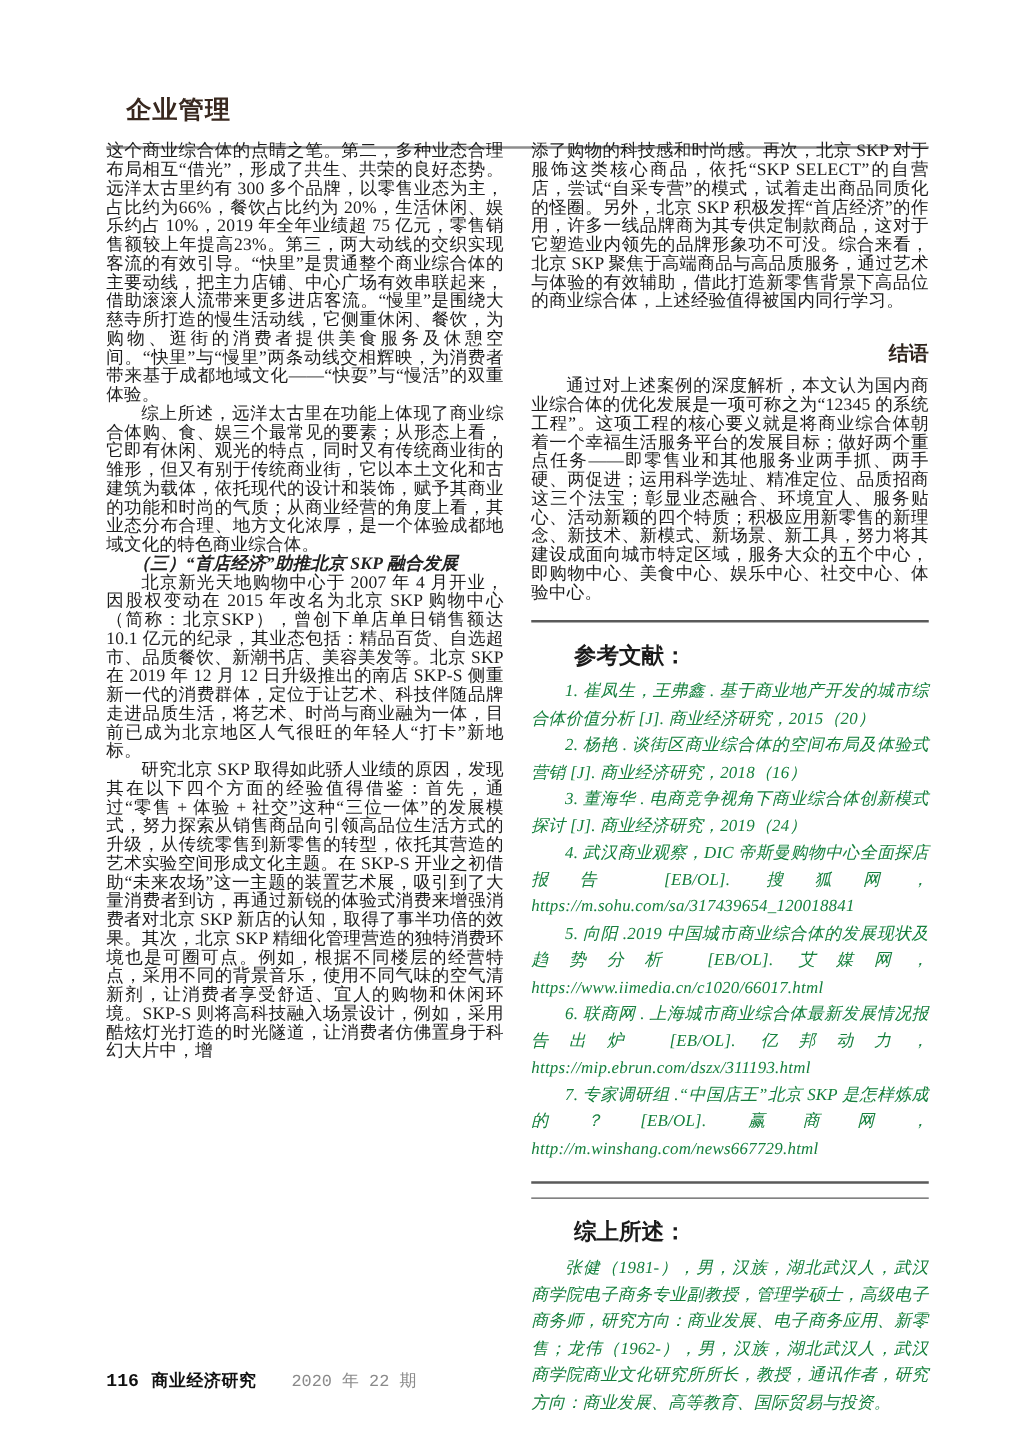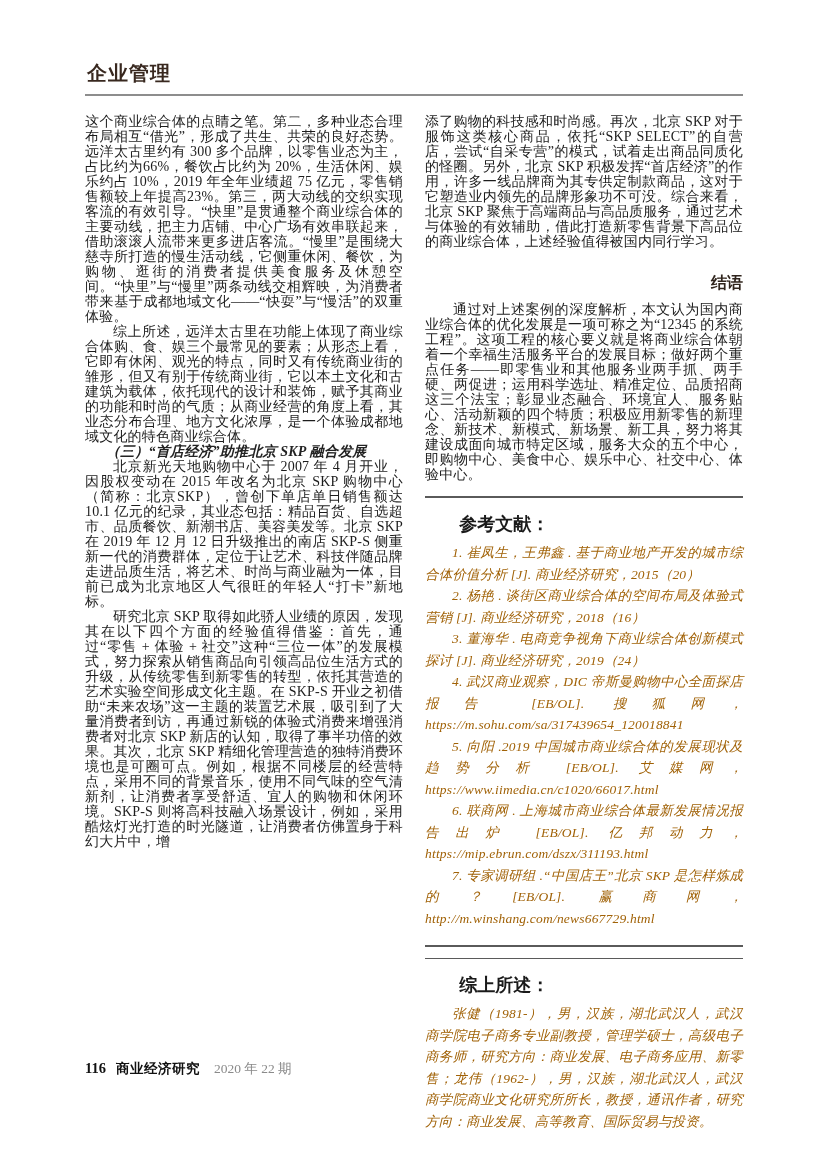--- a/index.html
+++ b/index.html
@@ -3,21 +3,21 @@
 <meta charset="utf-8">
 <style>
   html,body{margin:0;padding:0;}
   body{
     width:827px;height:1160px;position:relative;background:#ffffff;
     font-family:"Liberation Serif","DejaVu Serif",serif;
     color:#1c1c1c;overflow:hidden;
   }
   .page-header{position:absolute;left:85px;top:58px;width:658px;}
   .page-header h1{
-    margin:2px;font-family:"Liberation Sans","DejaVu Sans",sans-serif;
+    margin:16px;font-family:"Liberation Sans","DejaVu Sans",sans-serif;
     font-weight:bold;font-size:20px;letter-spacing:1px;color:#38281f;
   }
   .header-rule{margin-top:7px;height:2px;background:#8d8d8d;width:100%;}
 
   .columns{
     position:absolute;left:85px;top:114px;width:658px;
     display:flex;gap:22px;align-items:flex-start;
   }
   .col{width:318px;flex:0 0 318px;}
   .col p{
@@ -32,36 +32,36 @@
   .conclusion-heading{
     font-family:"Liberation Sans","DejaVu Sans",sans-serif;
     font-weight:bold;font-size:16px;color:#30251d;
     margin:24px 0 8px 0;text-indent:1.8em;text-align:right;
   }
   .block-heading{
     font-family:"Liberation Sans","DejaVu Sans",sans-serif;
     font-weight:bold;font-size:18px;color:#1a1a1a;
     margin:14px 0 6px 0;text-indent:1.9em;
   }
-  .kai{font-style:italic;color:#a16207;}
+  .kai{font-style:italic;color:#15803d;}
   .kai p{font-size:13.5px;line-height:21.5px;}
   .rule{height:2px;background:#5a5a5a;margin:14px 0 0 0;}
   .rule.thin{height:1.5px;}
   .double-rule .rule{margin:0;}
   .double-rule{margin-top:16px;}
   .double-rule .gap{height:11px;}
 
   .page-footer{
-    position:absolute;left:85px;top:1060px;width:658px;
-    font-family:Liberation Serif, serif;font-size:13.5px;
+    position:absolute;left:85px;top:1096px;width:658px;
+    font-family:Liberation Mono, monospace;font-size:13.5px;
     display:flex;align-items:baseline;gap:10px;
   }
   .page-footer .pagenum{font-weight:bold;font-size:14.5px;color:#111;}
   .page-footer .journal{font-weight:bold;color:#111;letter-spacing:0.5px;text-align:center;}
-  .page-footer .issue{color:#8a8a8a;margin-left:4px;}
+  .page-footer .issue{color:#8a8a8a;margin-left:18px;}
 </style>
 </head>
 <body>
 
 <header class="page-header">
   <h1>企业管理</h1>
   <div class="header-rule"></div>
 </header>
 
 <main class="columns">

